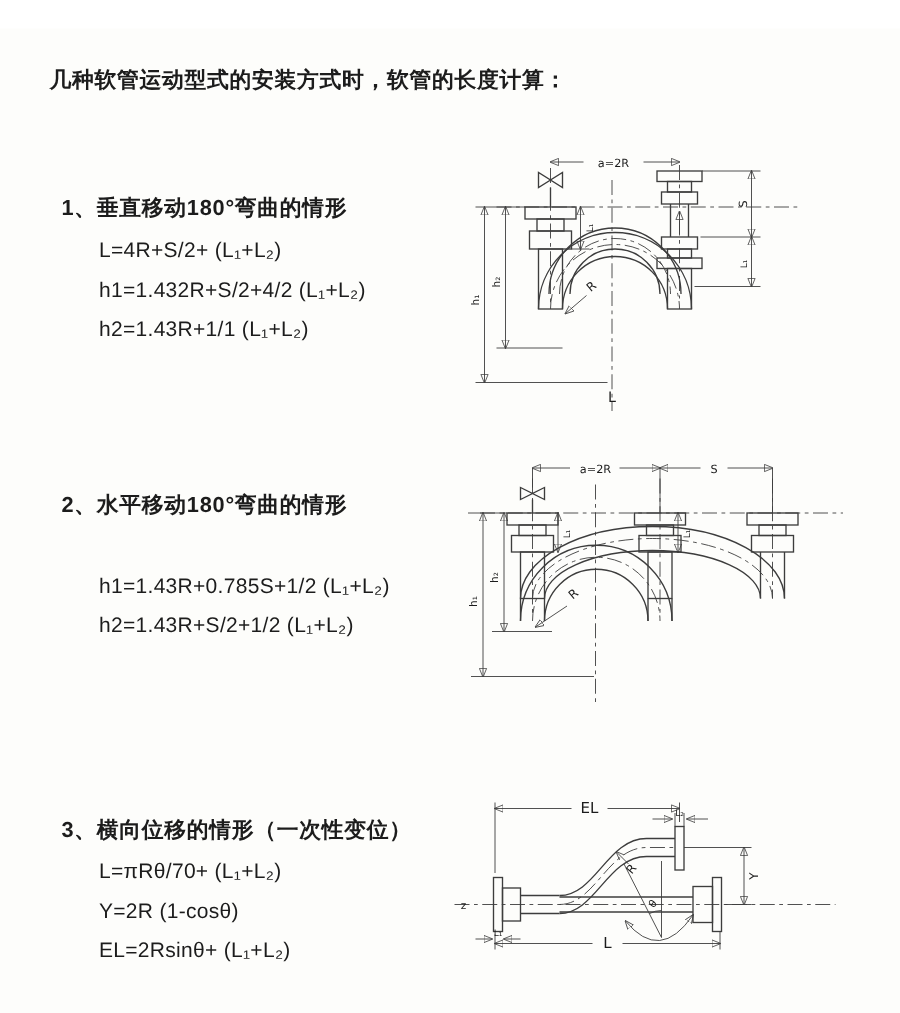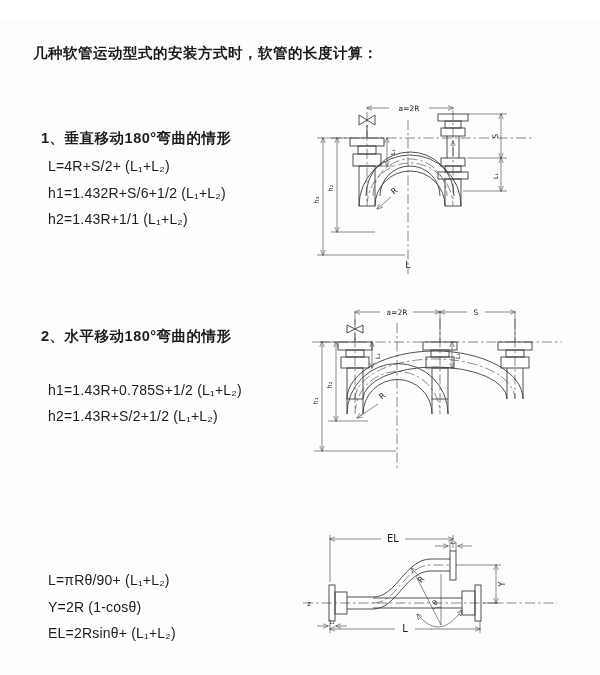--- a/index.html
+++ b/index.html
@@ -8,37 +8,37 @@
     background:#fdfdfb; overflow:hidden;
     font-family:"Liberation Sans","DejaVu Sans",sans-serif;
     color:#1c1c1c;
     margin-top:19px;
   }
   .doc-title {
     position:absolute; left:33px; top:25px;
     font-size:14.5px; font-weight:bold; letter-spacing:0.5px;
   }
   .sec-heading { position:absolute; font-size:14.5px; font-weight:bold; letter-spacing:0.5px; }
-  .formula { position:absolute; left:48px; font-size:14px; letter-spacing:0.2px;text-align:center; }
+  .formula { position:absolute; left:66px; font-size:14px; letter-spacing:0.2px;text-align:center; }
   svg.dwg { position:absolute; }
   .dwg line, .dwg path, .dwg rect { stroke:#3d3d3d; stroke-width:0.9; fill:none; }
   .dwg .cl  { stroke-dasharray:10 3 2.5 3; stroke-width:0.6; }
   .dwg .dim { stroke-width:0.6; }
   .dwg text { stroke:none; fill:#1c1c1c; font-family:"DejaVu Sans",sans-serif; }
 </style>
 </head>
 <body>
 
 <div class="page">
 
   <div class="doc-title">几种软管运动型式的安装方式时，软管的长度计算：</div>
 
   <div class="sec-heading" style="left:41px;top:110px">1、垂直移动180°弯曲的情形</div>
   <div class="formula" style="top:139px">L=4R+S/2+ (L₁+L₂)</div>
-  <div class="formula" style="top:166px">h1=1.432R+S/6+1/2 (L₁+L₂)</div>
+  <div class="formula" style="top:166px">h1=1.432R+S/2+4/2 (L₁+L₂)</div>
   <div class="formula" style="top:192px">h2=1.43R+1/1 (L₁+L₂)</div>
 
   <svg class="dwg" style="left:305px;top:75px" width="290" height="185" viewBox="0 0 290 185">
     <defs>
       <marker id="ar1" viewBox="0 0 10 10" refX="9" refY="5" markerWidth="6" markerHeight="6" markerUnits="userSpaceOnUse" orient="auto-start-reverse">
         <path d="M0 1 L10 5 L0 9 Z" fill="#3d3d3d" stroke="none"></path>
       </marker>
       <pattern id="hat1" width="4.5" height="4.5" patternUnits="userSpaceOnUse">
         <path d="M0 4.5 L4.5 0 M0 0 L4.5 4.5" stroke="#8a8a8a" stroke-width="0.55" fill="none"></path>
       </pattern>
@@ -223,21 +223,22 @@
     <g>
       <line class="dim" x1="72" y1="43" x2="72" y2="69" marker-start="url(#ar2)" marker-end="url(#ar2)"></line>
       <text transform="translate(80 57) rotate(-90)" font-size="6" text-anchor="middle">L₁</text>
     </g>
     <g>
       <line class="dim" x1="152" y1="43" x2="152" y2="69" marker-start="url(#ar2)" marker-end="url(#ar2)"></line>
       <text transform="translate(160 57) rotate(-90)" font-size="6" text-anchor="middle">L₁</text>
     </g>
   </svg>
 
-  <div class="formula" style="top:553px">L=πRθ/90+ (L₁+L₂)</div>
+  <div class="sec-heading" style="left:41px;top:525px">3、横向位移的情形（一次性变位）</div>
+  <div class="formula" style="top:553px">L=πRθ/70+ (L₁+L₂)</div>
   <div class="formula" style="top:580px">Y=2R (1-cosθ)</div>
   <div class="formula" style="top:606px">EL=2Rsinθ+ (L₁+L₂)</div>
 
   <svg class="dwg" style="left:295px;top:505px" width="300" height="140" viewBox="0 0 300 140">
     <defs>
       <marker id="ar3" viewBox="0 0 10 10" refX="9" refY="5" markerWidth="6" markerHeight="6" markerUnits="userSpaceOnUse" orient="auto-start-reverse">
         <path d="M0 1 L10 5 L0 9 Z" fill="#3d3d3d" stroke="none"></path>
       </marker>
     </defs>
 

